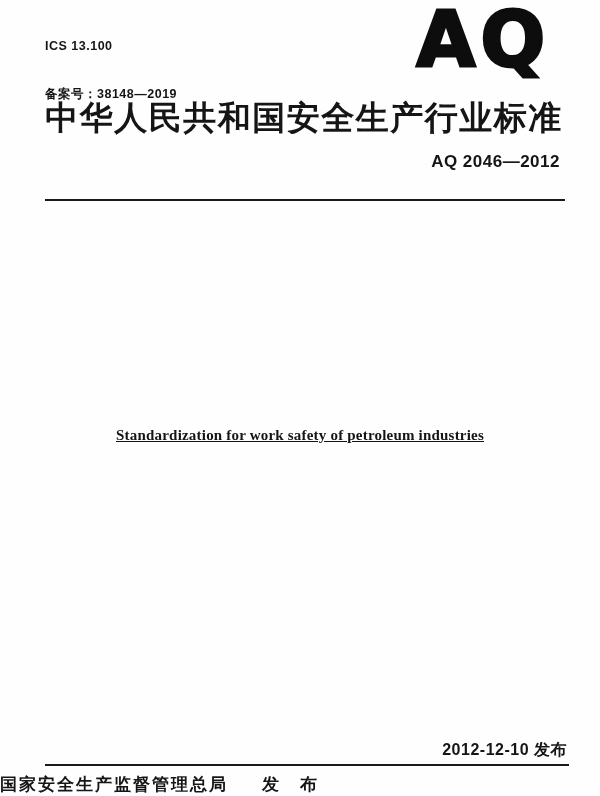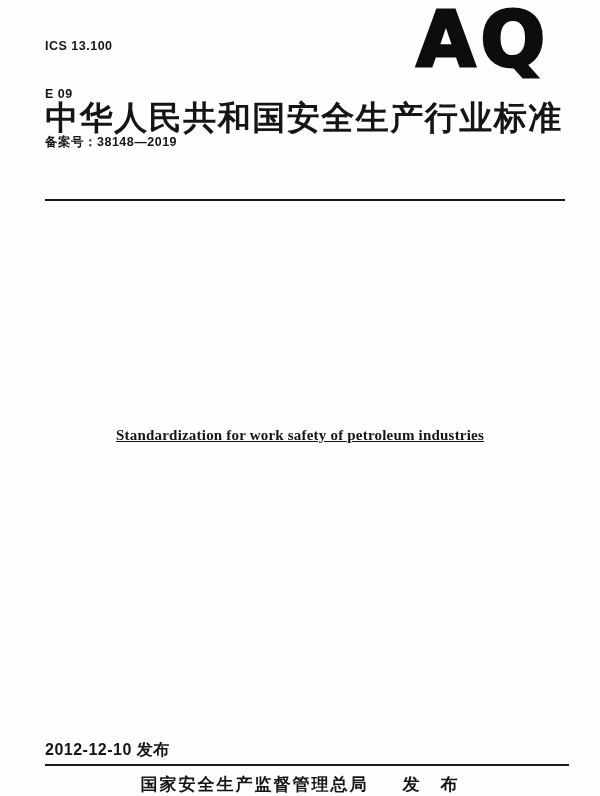--- a/index.html
+++ b/index.html
@@ -91,61 +91,61 @@
     line-height:1.6;
     letter-spacing:0.2px;
     text-decoration:underline;
   }
 
   
   .dates {
     position:absolute;
     top:740px; left:45px; right:33px;
     display:flex;
-    justify-content:flex-start;
+    justify-content:flex-end;
     font-size:16px;
     font-weight:700;
     letter-spacing:0.5px;
     gap:24px;
   }
 
   .rule-bottom {
     position:absolute;
     top:764px; left:45px; right:31px;
     border-top:2px solid #1a1a1a;
   }
 
   
   .publisher-row {
     position:absolute;
     top:773px; left:0;
     width:100%;
-    text-align:center;
+    text-align:left;
     font-size:17px;
     font-weight:700;
     letter-spacing:2px;
     white-space:nowrap;
   }
   .publisher-row .gap { display:inline-block; width:34px; }
 </style>
 </head>
 <body>
 
 <div class="page">
 
   <div class="meta">
     <div>ICS 13.100</div>
-    <div>E 09</div>
     <div>备案号：38148—2019</div>
   </div>
 
   <div class="logo">AQ</div>
 
   <div class="category-title">中华人民共和国安全生产行业标准</div>
 
+  <div class="standard-no">AQ 2046—2012</div>
 
   <div class="rule-top"></div>
 
 
   <div class="title-en">
     <div>Standardization for work safety of petroleum industries</div>
   </div>
 
   <div class="dates">
     <span>2012-12-10 发布</span>

